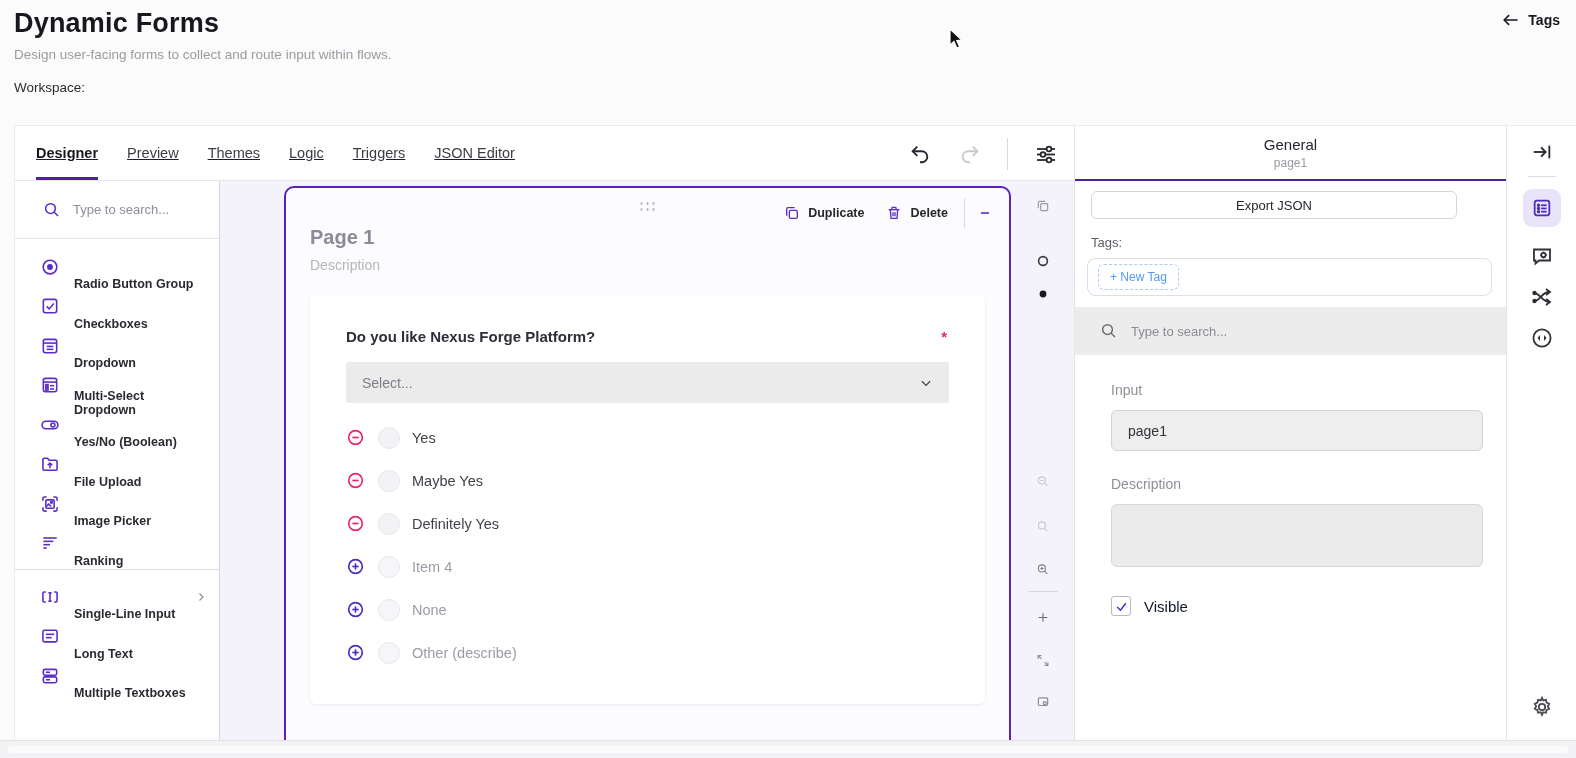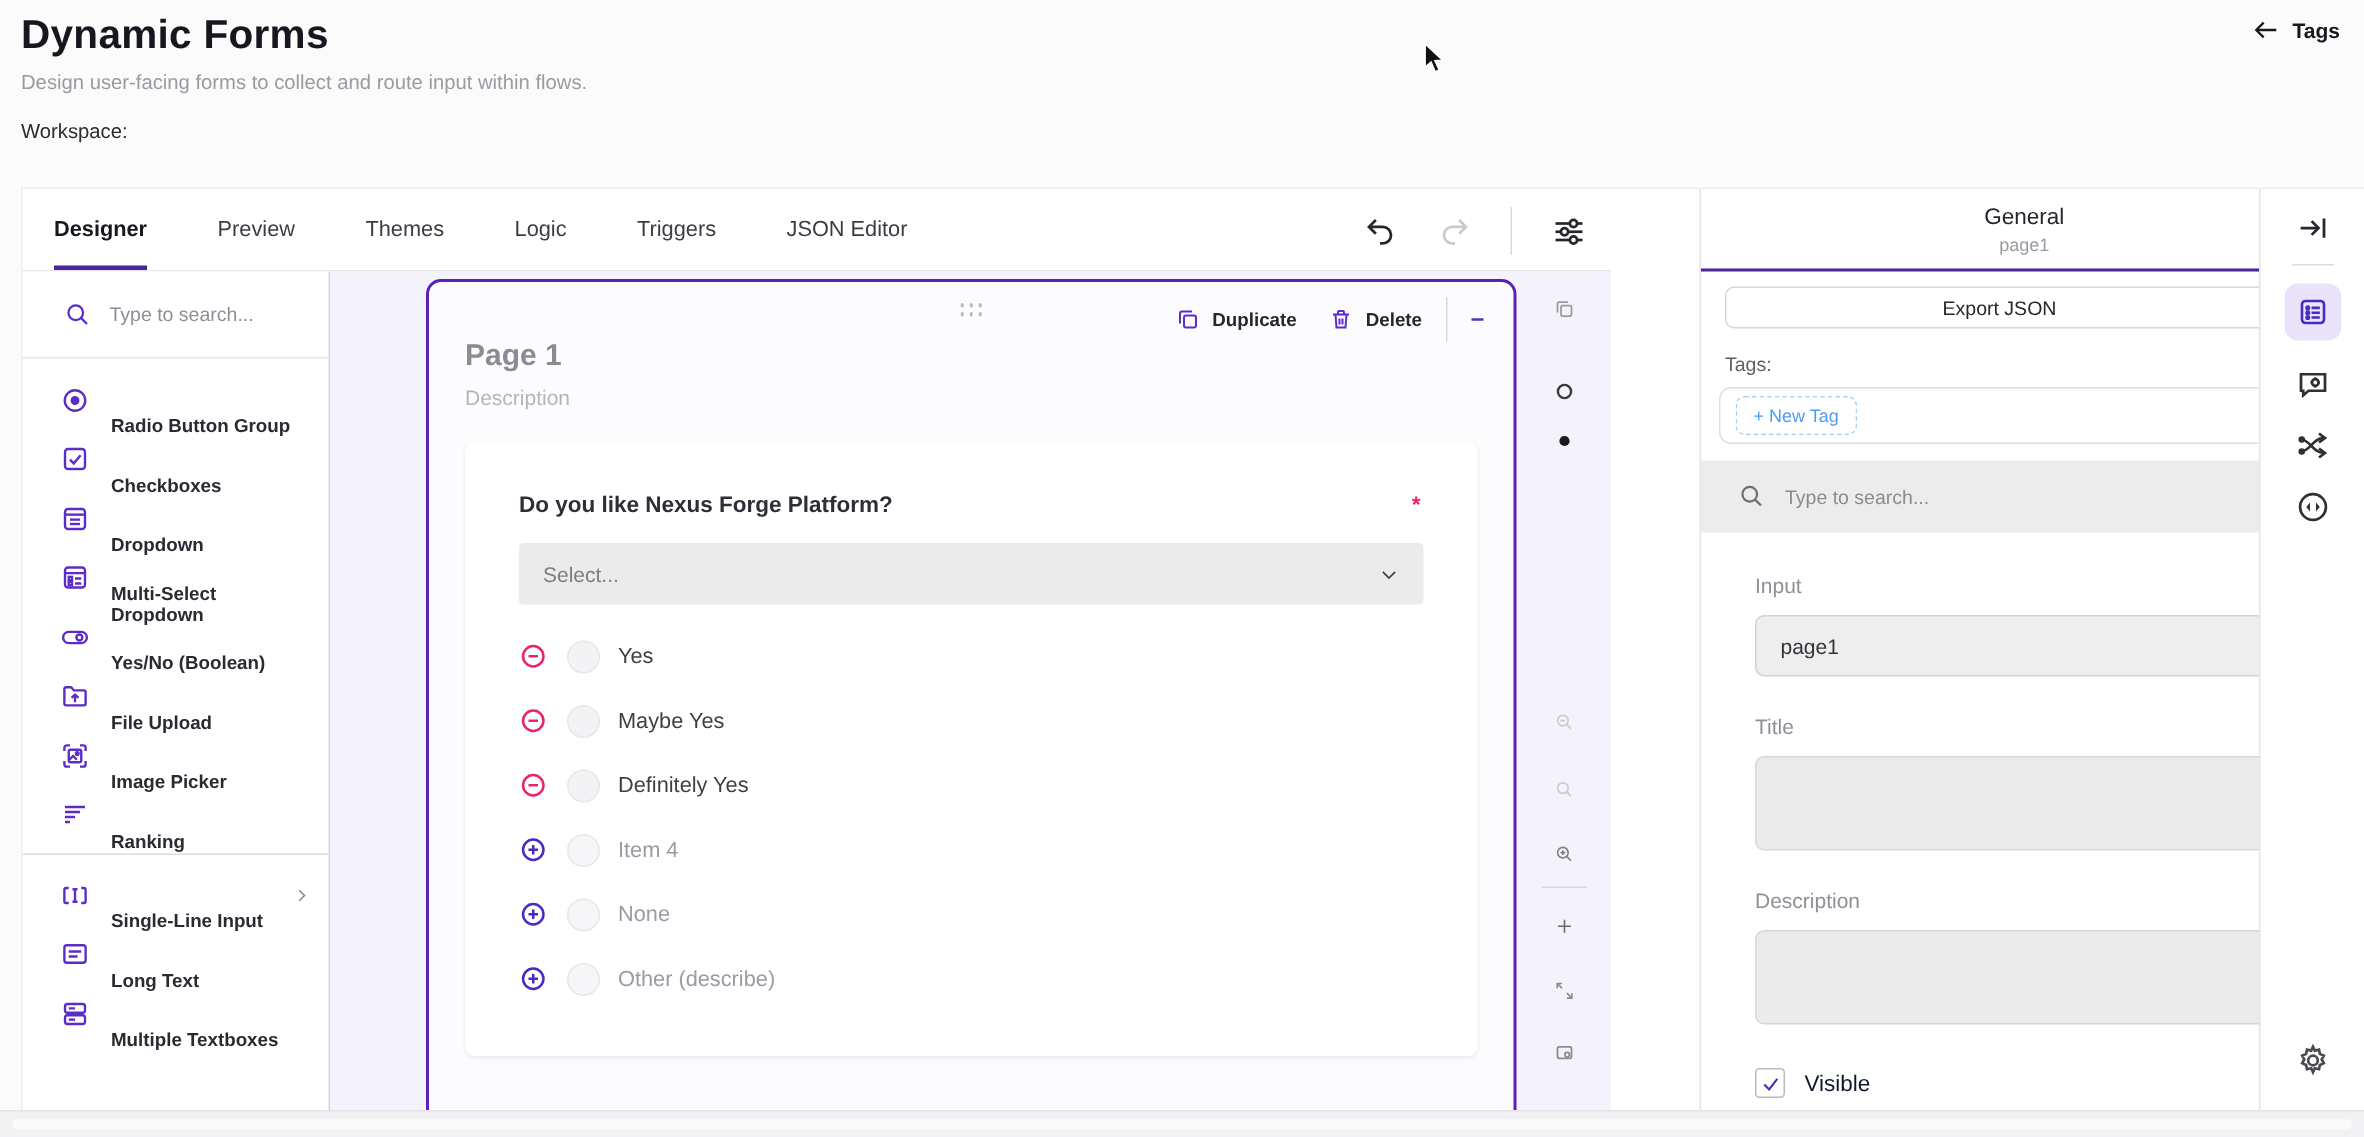--- a/index.html
+++ b/index.html
@@ -19,21 +19,21 @@
   .back-btn { position:absolute; right:16px; top:12px; display:flex; align-items:center; gap:9px;
     background:none; border:none; font-family:inherit; font-size:14px; font-weight:700; color:#17171f; cursor:pointer; }
 
   
   .widget { position:absolute; left:14px; top:125px; width:1562px; height:615px; background:#fff;
     border-top:1px solid #ececf0; border-left:1px solid #ececf0; }
 
   
   .tabbar { position:absolute; left:0; top:0; width:1059px; height:55px; background:#fff;
     border-bottom:1px solid #e6e6ea; display:flex; align-items:stretch; }
-  .tabs { display:flex; padding-left:21px; gap:47px; }
+  .tabs { display:flex; padding-left:21px; gap:29px;text-decoration:underline; }
   .tab { display:flex; align-items:center; font-size:14.5px; color:#3c3c46; cursor:pointer;
     border-bottom:3px solid transparent; padding-top:2px; }
   .tab.active { font-weight:700; color:#17171f; border-bottom-color:#4d2399; }
   .tab-actions { position:absolute; right:14px; top:0; height:55px; display:flex; align-items:center; gap:24px; }
   .icon-btn { background:none; border:none; cursor:pointer; padding:2px; }
   .vsep { width:1px; height:32px; background:#d9d9de; }
 
   
   .toolbox { position:absolute; left:0; top:55px; width:205px; height:560px; background:#fff;
     border-right:1px solid #d6d6dc; overflow:hidden; }
@@ -75,21 +75,21 @@
   .q-choice.muted .clabel { color:#9b9ba6; }
   .q-choice.muted .radio { background:#f6f6f8; }
 
   
   .canvas-tools { position:absolute; left:791px; top:0; width:63px; height:560px; }
   .ct { position:absolute; left:50%; transform:translateX(-50%); color:#9a9aa6; }
   .ct.faint { color:#c9c9d4; }
   .ct-div { position:absolute; left:50%; transform:translateX(-50%); width:30px; height:1px; background:#d8d8e0; }
 
   
-  .props { position:absolute; left:1118px; top:0; width:432px; height:615px; background:#fff; border-left:1px solid #e3e3e8; }
+  .props { position:absolute; left:1059px; top:0; width:432px; height:615px; background:#fff; border-left:1px solid #e3e3e8; }
   .props-head { height:55px; border-bottom:2px solid #4d2399; display:flex; flex-direction:column;
     align-items:center; justify-content:center; gap:3px; }
   .props-title { font-size:15px; color:#26262e; }
   .props-sub { font-size:12px; color:#9a9aa2; }
   .export-btn { display:block; margin:10px 50px 0 16px; width:366px; height:28px; background:#fff;
     border:1px solid #d6d6dc; border-radius:6px; font-family:inherit; font-size:13px; color:#26262e; cursor:pointer; }
   .tags-label { margin:16px 0 0 16px; font-size:13px; color:#5f5f66; }
   .tags-box { margin:8px 14px 0 12px; height:38px; border:1px solid #dedee4; border-radius:8px;
     display:flex; align-items:center; padding-left:10px; }
   .new-tag-btn { display:flex; align-items:center; gap:6px; background:#fff; border:1px dashed #a9cdf5;
@@ -531,24 +531,20 @@
             <line x1="15" y1="15" x2="20" y2="20"></line>
           </svg>
       </span>
       <input placeholder="Type to search..." style="">
     </div>
     <div class="pfield" style="margin-top:27px;">
       <div class="flabel">Input</div>
       <input class="finput" style="margin-top: 12px;" value="page1">
     </div>
     <div class="pfield" style="margin-top:25px;">
-      <div class="flabel">Title</div>
-      <div class="ftext" style="margin-top:12px;"></div>
-    </div>
-    <div class="pfield" style="margin-top:25px;">
       <div class="flabel">Description</div>
       <div class="ftext" style="margin-top:12px;"></div>
     </div>
     <div class="visible-row">
       <span class="vcheck">
         <span>
             <svg width="13" height="13" viewBox="0 0 24 24" fill="none" stroke="#4b2bbf" stroke-width="2.6">
               <polyline points="4,13 10,19 20,6"></polyline>
             </svg>
           </span>

